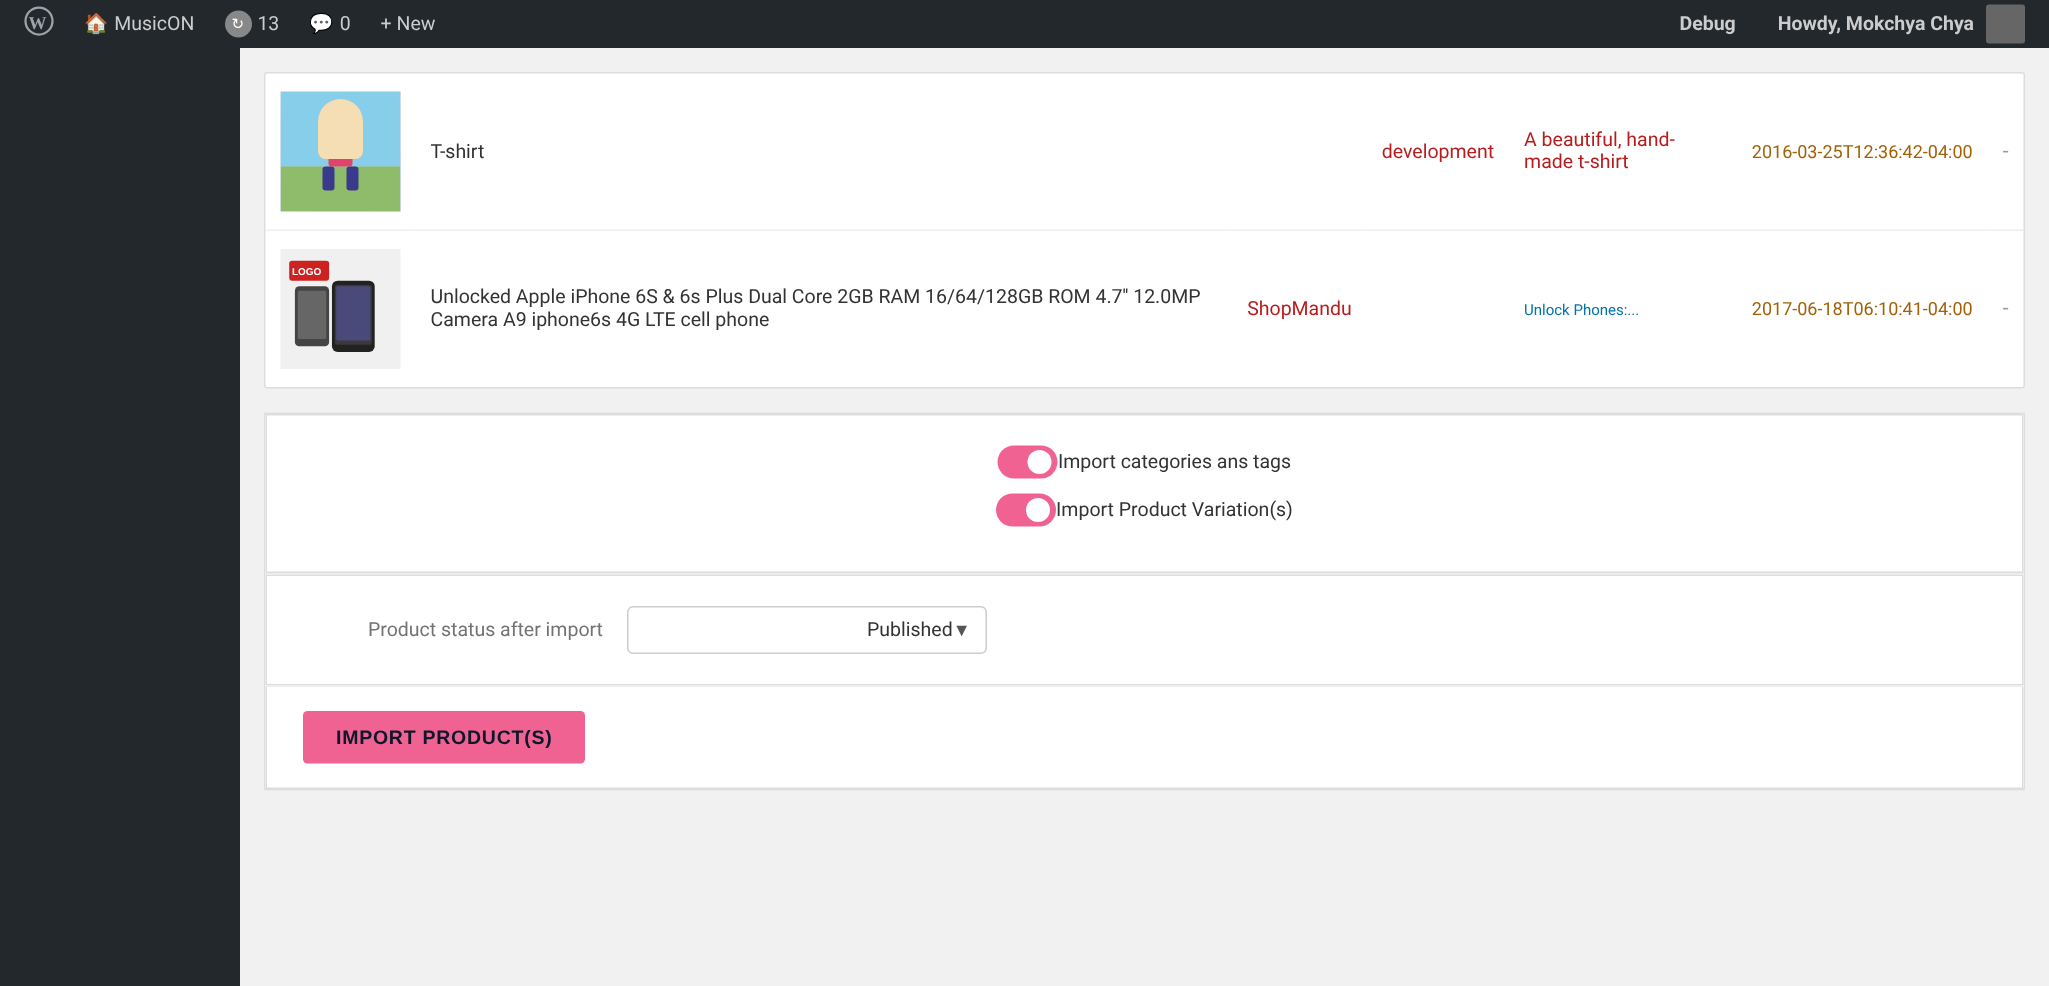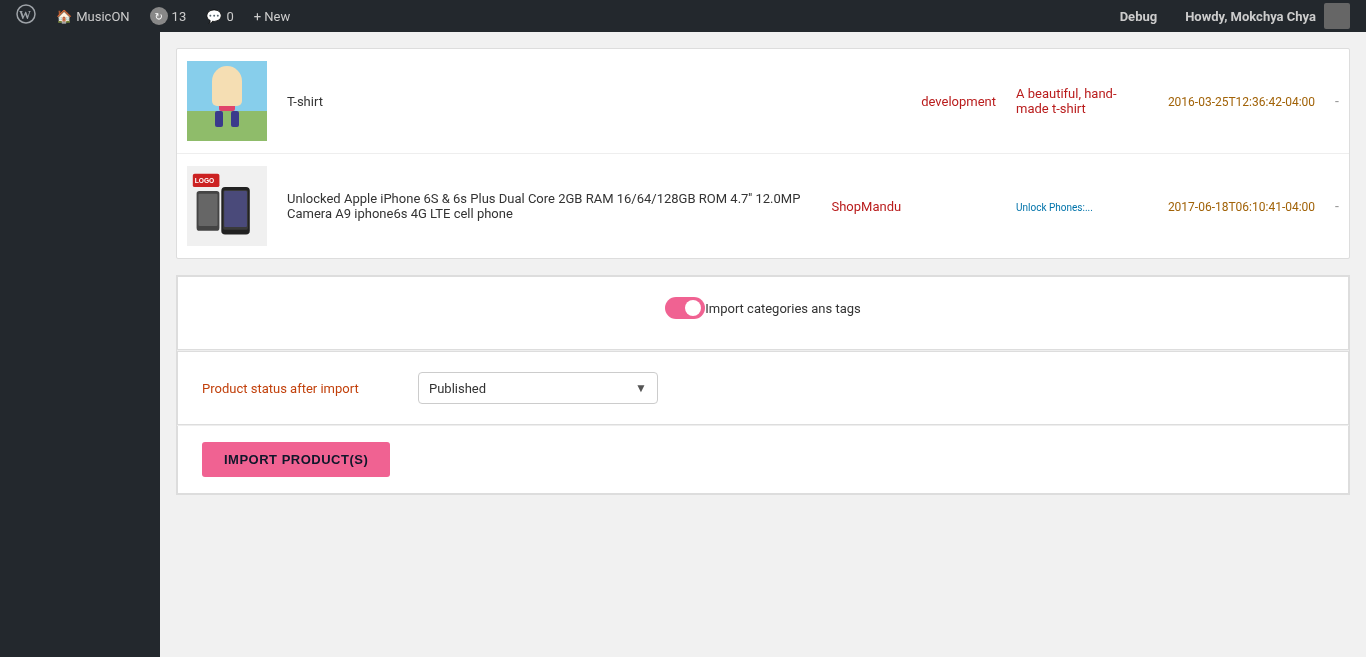--- a/index.html
+++ b/index.html
@@ -211,39 +211,41 @@
     .status-section {
       background: #fff;
       border: 1px solid #ddd;
       padding: 20px 24px;
       display: flex;
       align-items: center;
       gap: 16px;
     }
     .status-label {
       font-size: 13px;
-      color: #c2410c;
+      color: #737373;
       min-width: 200px;
+      text-align: right;
     }
     .status-select {
       display: flex;
       align-items: center;
       border: 1px solid #ccc;
       border-radius: 4px;
       background: #fff;
       min-width: 240px;
       height: 32px;
       padding: 0 10px;
       position: relative;
       cursor: pointer;
     }
     .status-select-text {
       flex: 1;
       font-size: 13px;
       color: #333;
+      text-align: right;
     }
     .status-select-arrow {
       font-size: 12px;
       color: #555;
     }
 
     
     .import-section {
       background: #fff;
       border: 1px solid #ddd;
@@ -403,20 +405,27 @@
     <div class="settings-panel">
 
       <div class="toggle-row">
         <label class="toggle-switch">
           <input type="checkbox" checked="" style="">
           <span class="toggle-slider"></span>
         </label>
         <span class="toggle-label">Import categories ans tags</span>
       </div>
 
+      <div class="toggle-row">
+        <label class="toggle-switch">
+          <input type="checkbox" checked="" style="">
+          <span class="toggle-slider"></span>
+        </label>
+        <span class="toggle-label">Import Product Variation(s)</span>
+      </div>
     </div>
 
     <hr class="divider-line">
 
     <div class="status-section">
       <span class="status-label">Product status after import</span>
       <div class="status-select">
         <span class="status-select-text">Published</span>
         <span class="status-select-arrow">▼</span>
       </div>

